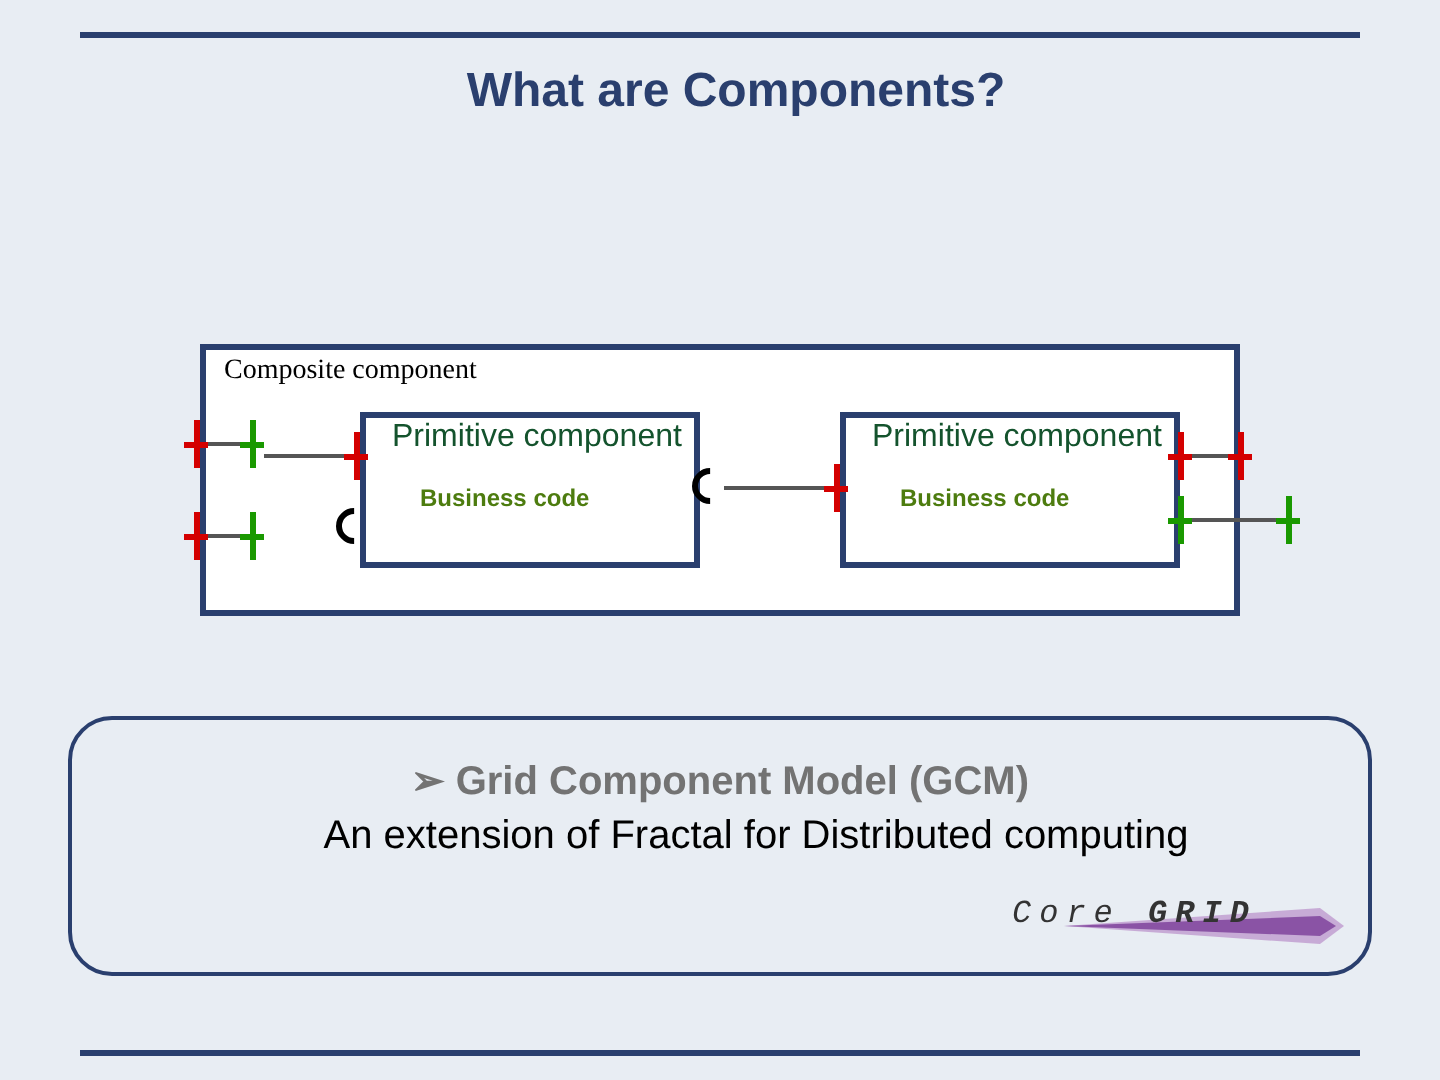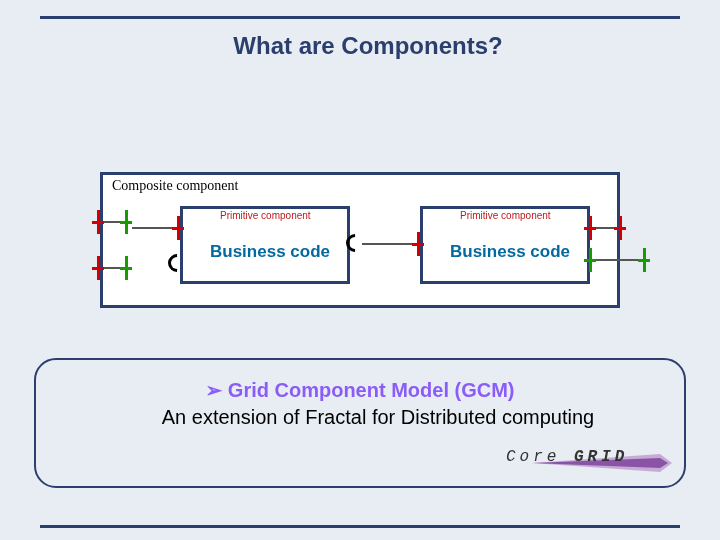--- a/index.html
+++ b/index.html
@@ -51,31 +51,30 @@
     position: absolute;
     width: 170px;
     height: 78px;
     border: 3px solid #2a3f6e;
     background: #fff;
   }
   .prim1 { left: 180px; top: 206px; }
   .prim2 { left: 420px; top: 206px; }
   .prim-label {
     position: absolute;
-    font-size: 10px;
-    color: #b91c1c;
-    margin-left: 24px;
+    font-size: 16px;
+    color: #14532d;
   }
   .plabel1 { left: 196px; top: 210px; }
   .plabel2 { left: 436px; top: 210px; }
   .bc {
     position: absolute;
-    font-size: 17px;
+    font-size: 12px;
     font-weight: bold;
-    color: #0369a1;
+    color: #4d7c0f;
   }
   .bc1 { left: 210px; top: 242px; }
   .bc2 { left: 450px; top: 242px; }
 
   
   .iface {
     position: absolute;
     width: 12px;
     height: 24px;
   }
@@ -119,21 +118,21 @@
     height: 130px;
     border: 2px solid #2a3f6e;
     border-radius: 22px;
     background: #e8edf3;
     padding-top: 18px;
     text-align: center;
   }
   .panel .line1 {
     font-size: 20px;
     font-weight: bold;
-    color: #8b5cf6;
+    color: #737373;
   }
   .panel .line2 {
     font-size: 20px;
     color: #000;
     margin-top: 4px;
     padding-left: 36px;
   }
   .logo {
     position: absolute;
     right: 28px;

